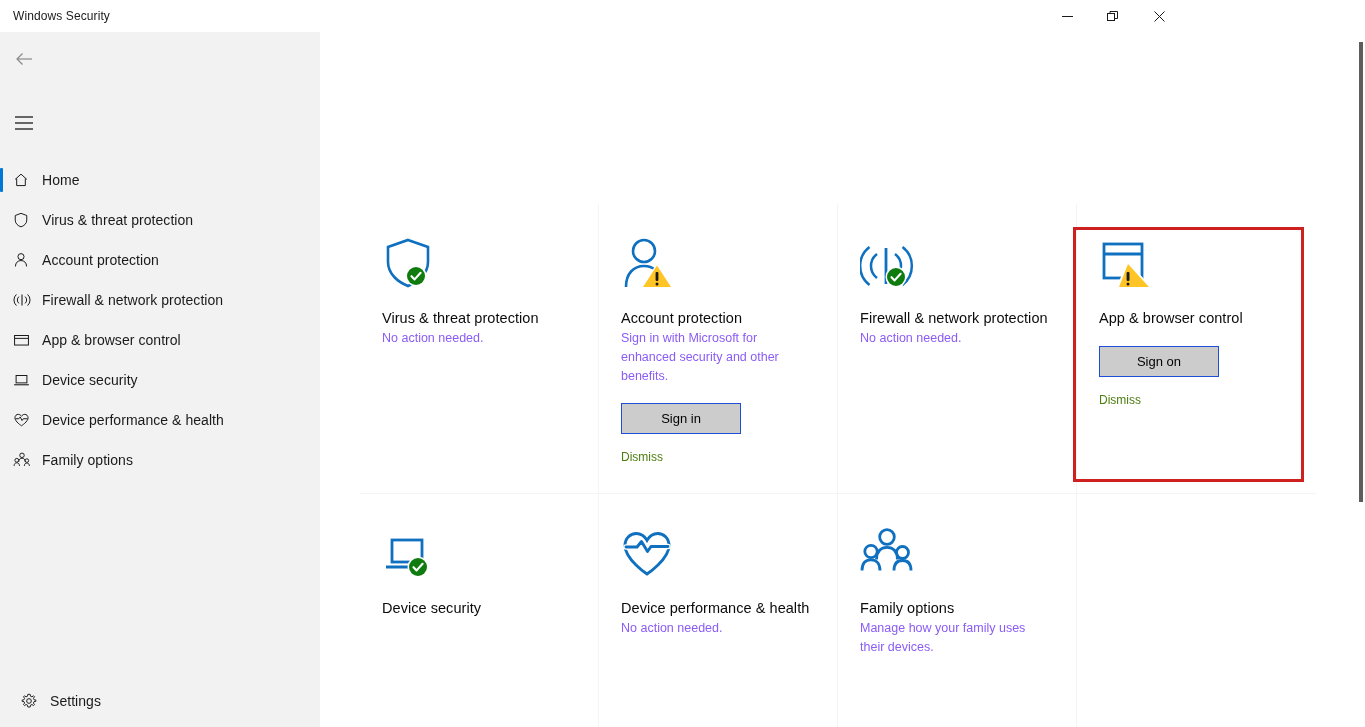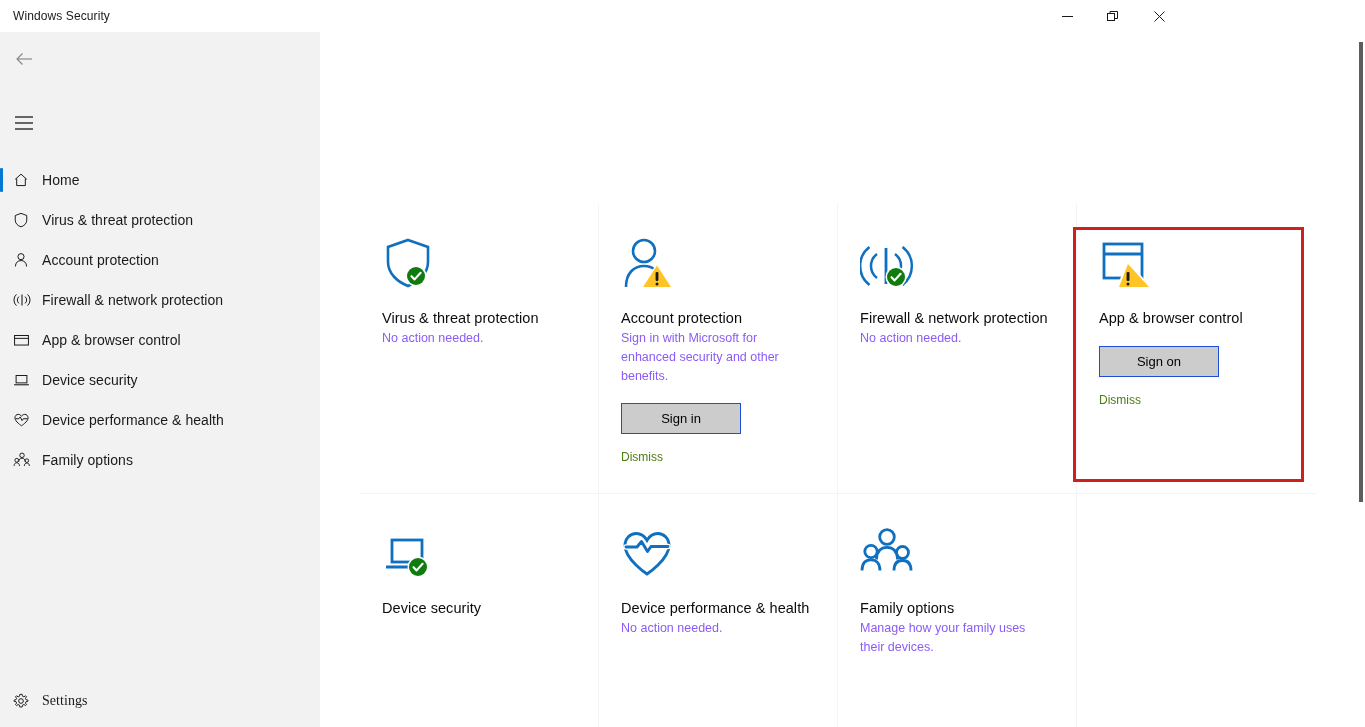--- a/index.html
+++ b/index.html
@@ -65,22 +65,21 @@
     color: #1a1a1a;
   }
   .nav-label {
     font-size: 14px; color: #1a1a1a;
     white-space: nowrap; letter-spacing: .05px;
   }
   .nav-settings {
     position: absolute; bottom: 6px; left: 0; right: 0;
     height: 40px;
     display: flex; align-items: center;
-    padding-left: 12px;
-    font-family: Liberation Serif, serif;
+    padding-left: 20px;
   }
 
   
   .content {
     position: absolute; top: 32px; left: 320px;
     width: 1045px; height: 695px;
     background: #ffffff;
     overflow: hidden;
   }
   .page-title {

